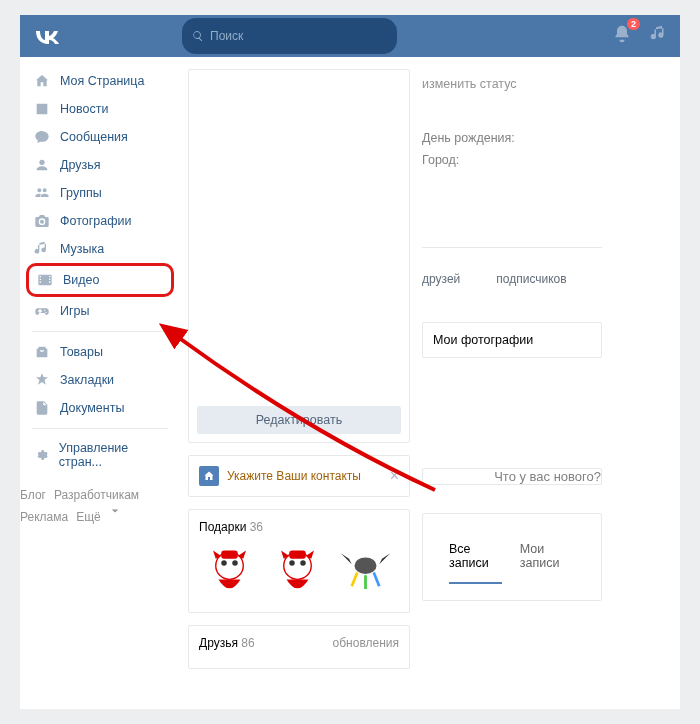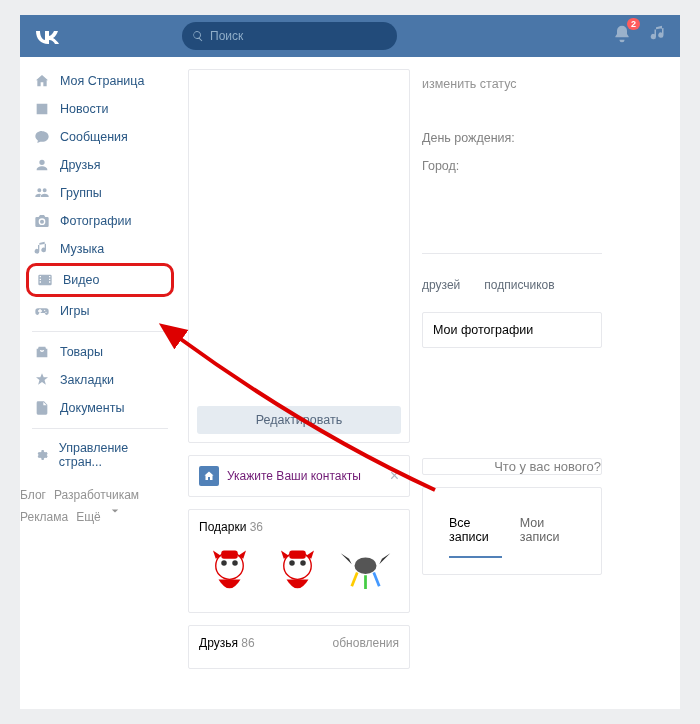--- a/index.html
+++ b/index.html
@@ -1,21 +1,21 @@
 <!DOCTYPE html>
 <html><head>
 <meta charset="utf-8">
 <style>
 *{margin:0;padding:0;box-sizing:border-box;font-family:-apple-system,BlinkMacSystemFont,Arial,sans-serif}
 body{background:#edeef0;width:700px;height:724px;overflow:hidden;position:relative}
 .wrapper{width:660px;height:694px;margin:15px auto 0;background:#fff;position:relative;overflow:hidden}
 .header{background:#4a76a8;height:42px;display:flex;align-items:center;padding:0 12px}
 .logo{color:#fff;font-size:24px;font-weight:bold;letter-spacing:-2px;margin-right:120px}
 .logo svg{fill:#fff}
-.search-box{background:#224b7a;border-radius:14px;height:28px;width:215px;display:flex;align-items:center;padding:0 10px;color:#8fadc8}
+.search-box{background:#224b7a;border-radius:14px;height:36px;width:215px;display:flex;align-items:center;padding:0 10px;color:#8fadc8}
 .search-box svg{fill:#8fadc8;margin-right:6px}
 .search-input{color:#8fadc8;font-size:12px}
 .header-icons{margin-left:auto;display:flex;gap:18px;align-items:center}
 .notif{position:relative}
 .notif-badge{position:absolute;top:-6px;right:-8px;background:#ff5c5c;color:#fff;font-size:9px;border-radius:8px;padding:1px 4px;font-weight:bold}
 .header-icons svg{fill:#9ab1cb}
 .content{display:flex;padding:0}
 .sidebar{width:160px;padding:10px 0}
 .nav-item{display:flex;align-items:center;padding:6px 12px;font-size:12.5px;color:#2a5885;cursor:pointer}
 .nav-icon{width:20px;margin-right:8px;display:flex;justify-content:center}
@@ -24,35 +24,35 @@
 .nav-highlight{border:3px solid #e01818;border-radius:10px;margin:0 6px;padding:3px 4px}
 .footer-links{padding:10px 0;font-size:12px;color:#939393;line-height:1.8}
 .footer-links span{margin-right:8px;cursor:pointer}
 .more-link{display:inline-flex;align-items:flex-start}
 .main{width:230px;padding:12px 0 0 8px}
 .profile-box{background:#fff;padding:8px;border:1px solid #e7e8ec;border-radius:2px}
 .profile-img{background:#fff;height:320px;margin-bottom:8px}
 .edit-btn{background:#e5ebf1;color:#55677d;text-align:center;padding:7px;font-size:12.5px;border-radius:3px;cursor:pointer}
 .contact-box{background:#fff;border:1px solid #e7e8ec;margin-top:12px;padding:10px;display:flex;align-items:center;border-radius:2px}
 .contact-icon{background:#5181b8;width:20px;height:20px;border-radius:2px;display:flex;align-items:center;justify-content:center;margin-right:8px}
-.contact-text{font-size:12px;color:#701a75;flex:1}
+.contact-text{font-size:12px;color:#a16207;flex:1}
 .close-x{color:#aeb7c2;font-size:16px;cursor:pointer}
 .gifts-box{background:#fff;border:1px solid #e7e8ec;margin-top:12px;padding:10px;border-radius:2px}
 .gifts-header{font-size:12px;color:#000;margin-bottom:8px}
 .gifts-count{color:#939393}
 .gifts-row{display:flex;gap:8px}
 .gift{width:60px;height:60px;display:flex;align-items:center;justify-content:center}
 .rightcol{width:200px;padding:12px 8px 0 12px}
 .status-box{padding:8px 0 20px}
 .status-link{font-size:12.5px;color:#939393;cursor:pointer}
-.info-row{font-size:12.5px;color:#828282;margin-top:14px}
+.info-row{font-size:12.5px;color:#828282;margin-top:8px}
 .divider{height:1px;background:#e7e8ec;margin:16px 0}
-.counter-row{display:flex;gap:24px;padding:8px 0}
+.counter-row{display:flex;gap:36px;padding:8px 0}
 .counter{font-size:12px;color:#626d7a;text-align:center}
-.section-box{background:#fff;border:1px solid #e7e8ec;padding:10px;margin-top:12px;border-radius:2px}
+.section-box{background:#fff;border:1px solid #e7e8ec;padding:10px;margin-top:28px;border-radius:2px}
 .section-title{font-size:12.5px;color:#000}
 .whatsnew{padding:0;text-align:right;color:#828282;font-size:13px}
 .tabs{display:flex;padding:0 10px;gap:18px;font-size:12.5px}
 .tab{padding:12px 0;color:#656565;cursor:pointer}
 .tab.active{color:#000;border-bottom:2px solid #5181b8}
 .arrow-svg{position:absolute;pointer-events:none;z-index:100}
 </style>
 </head>
 <body>
 

